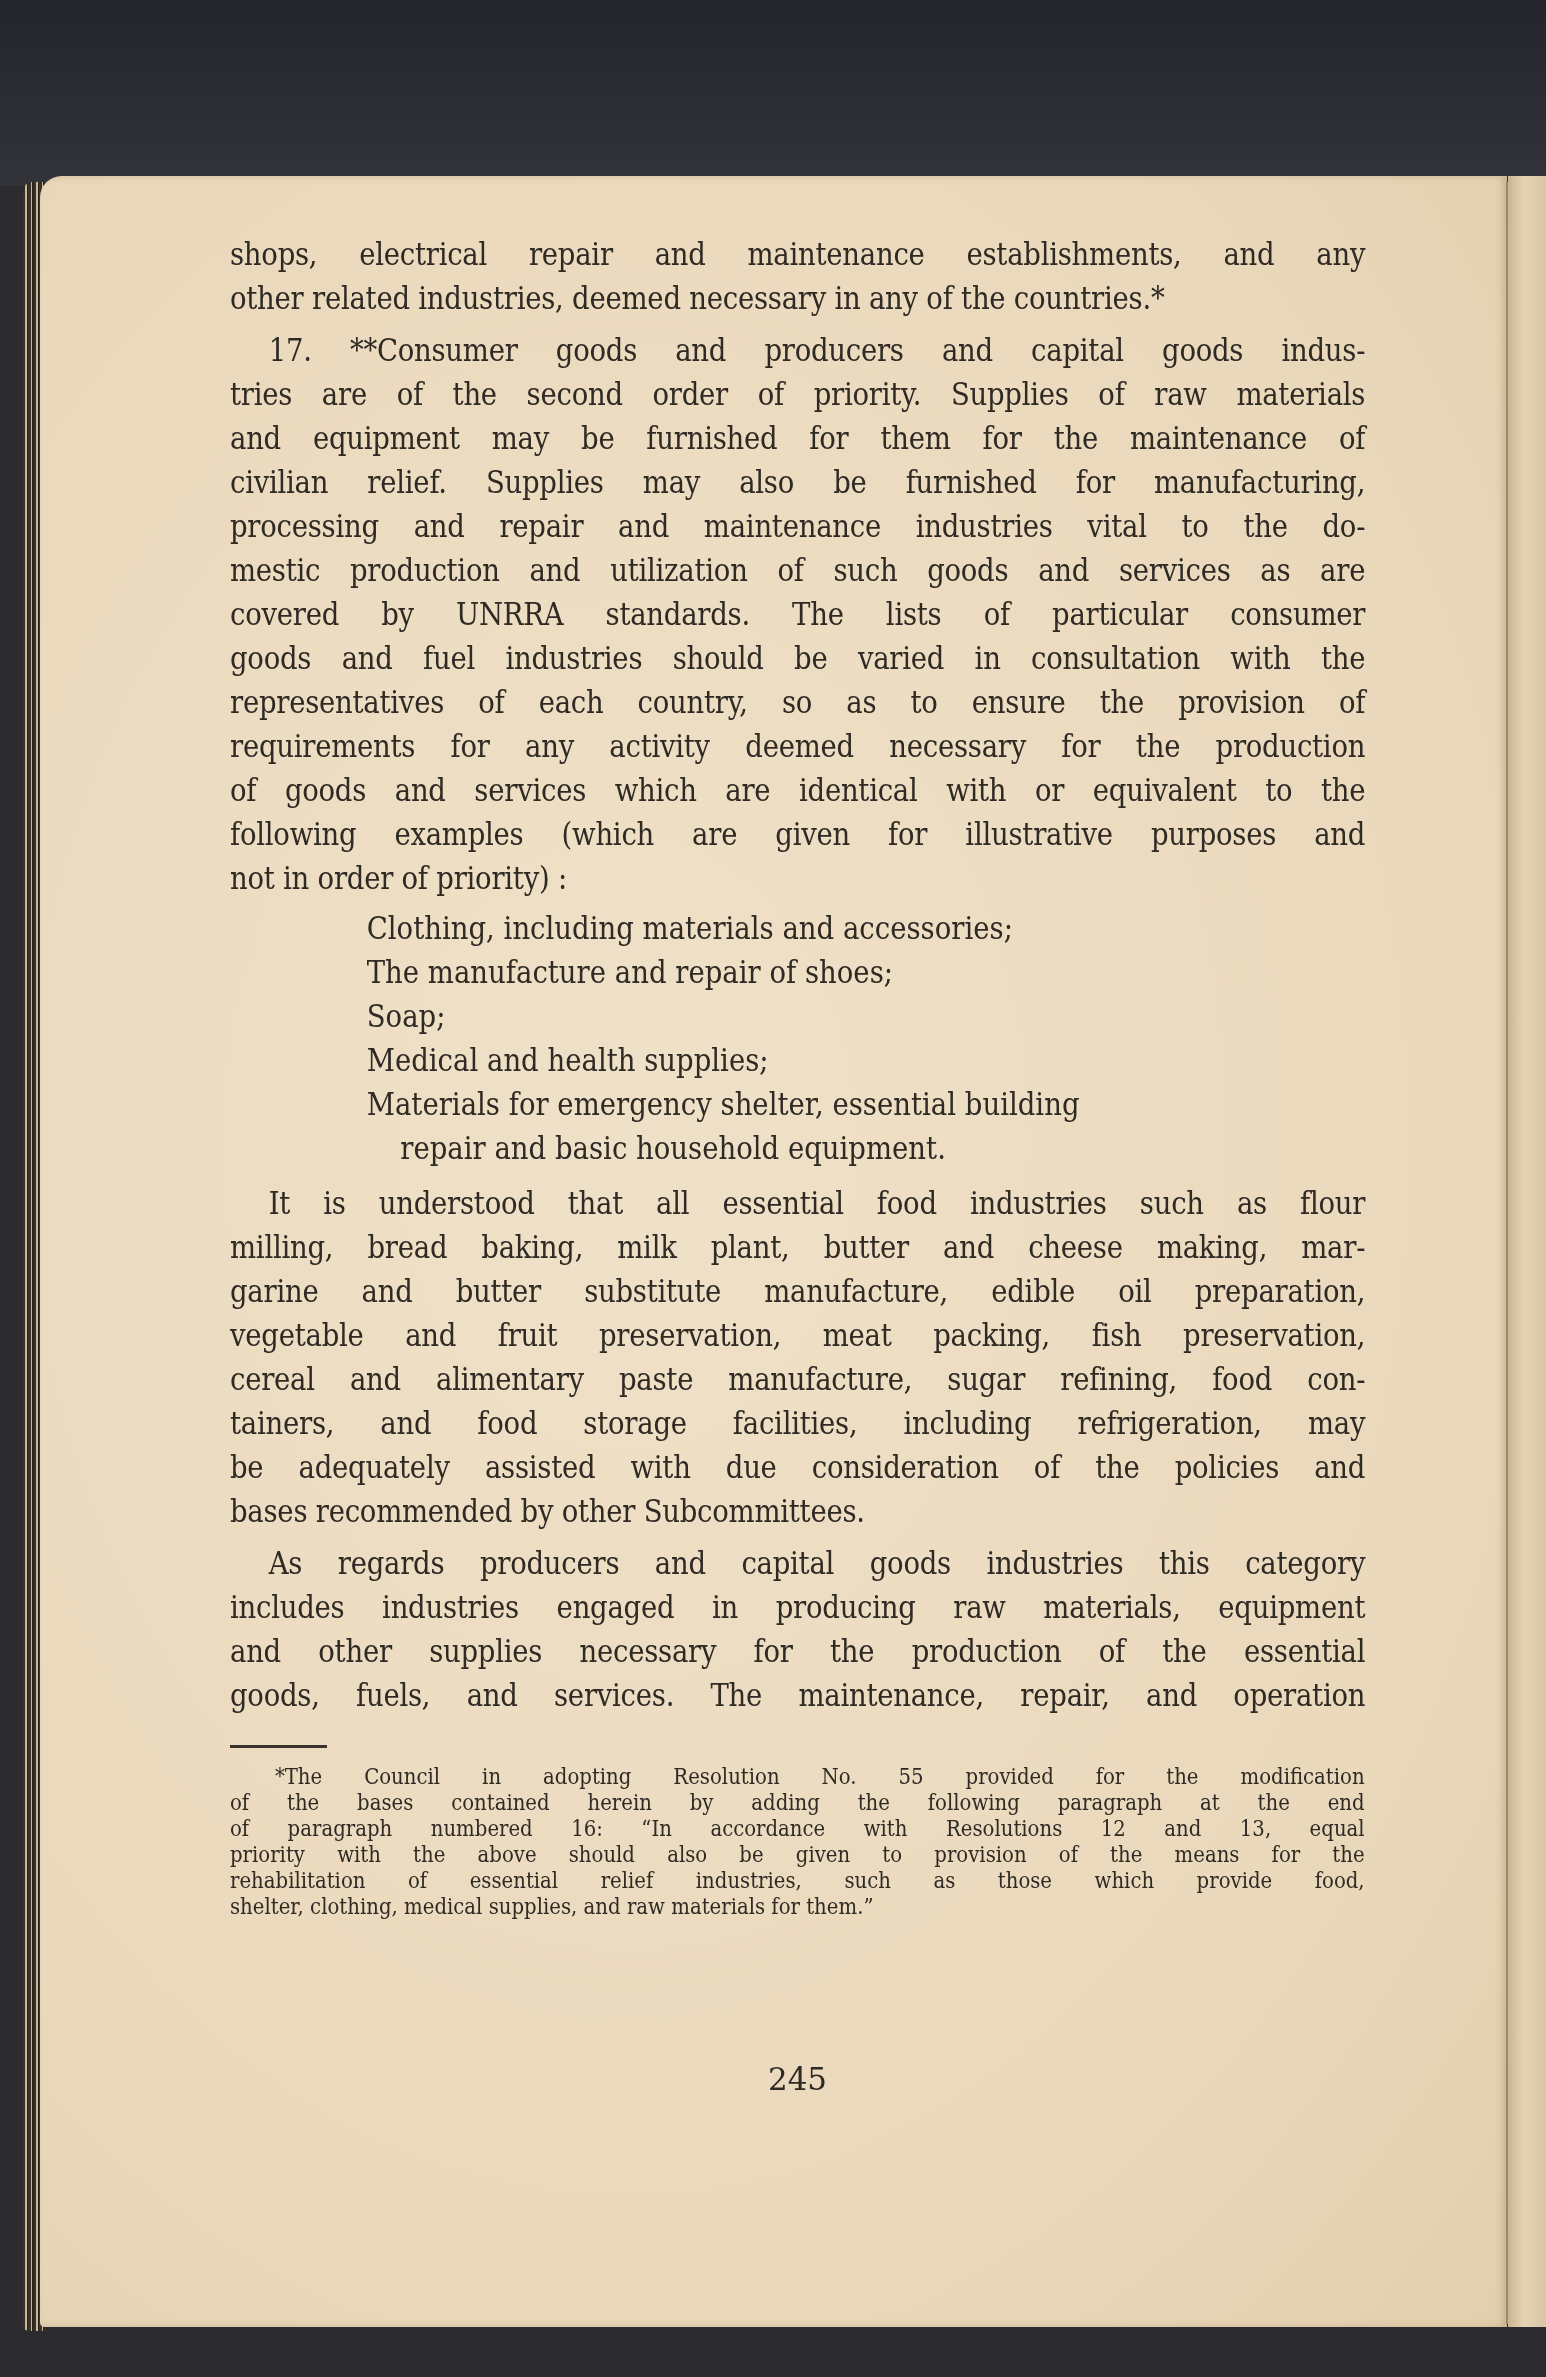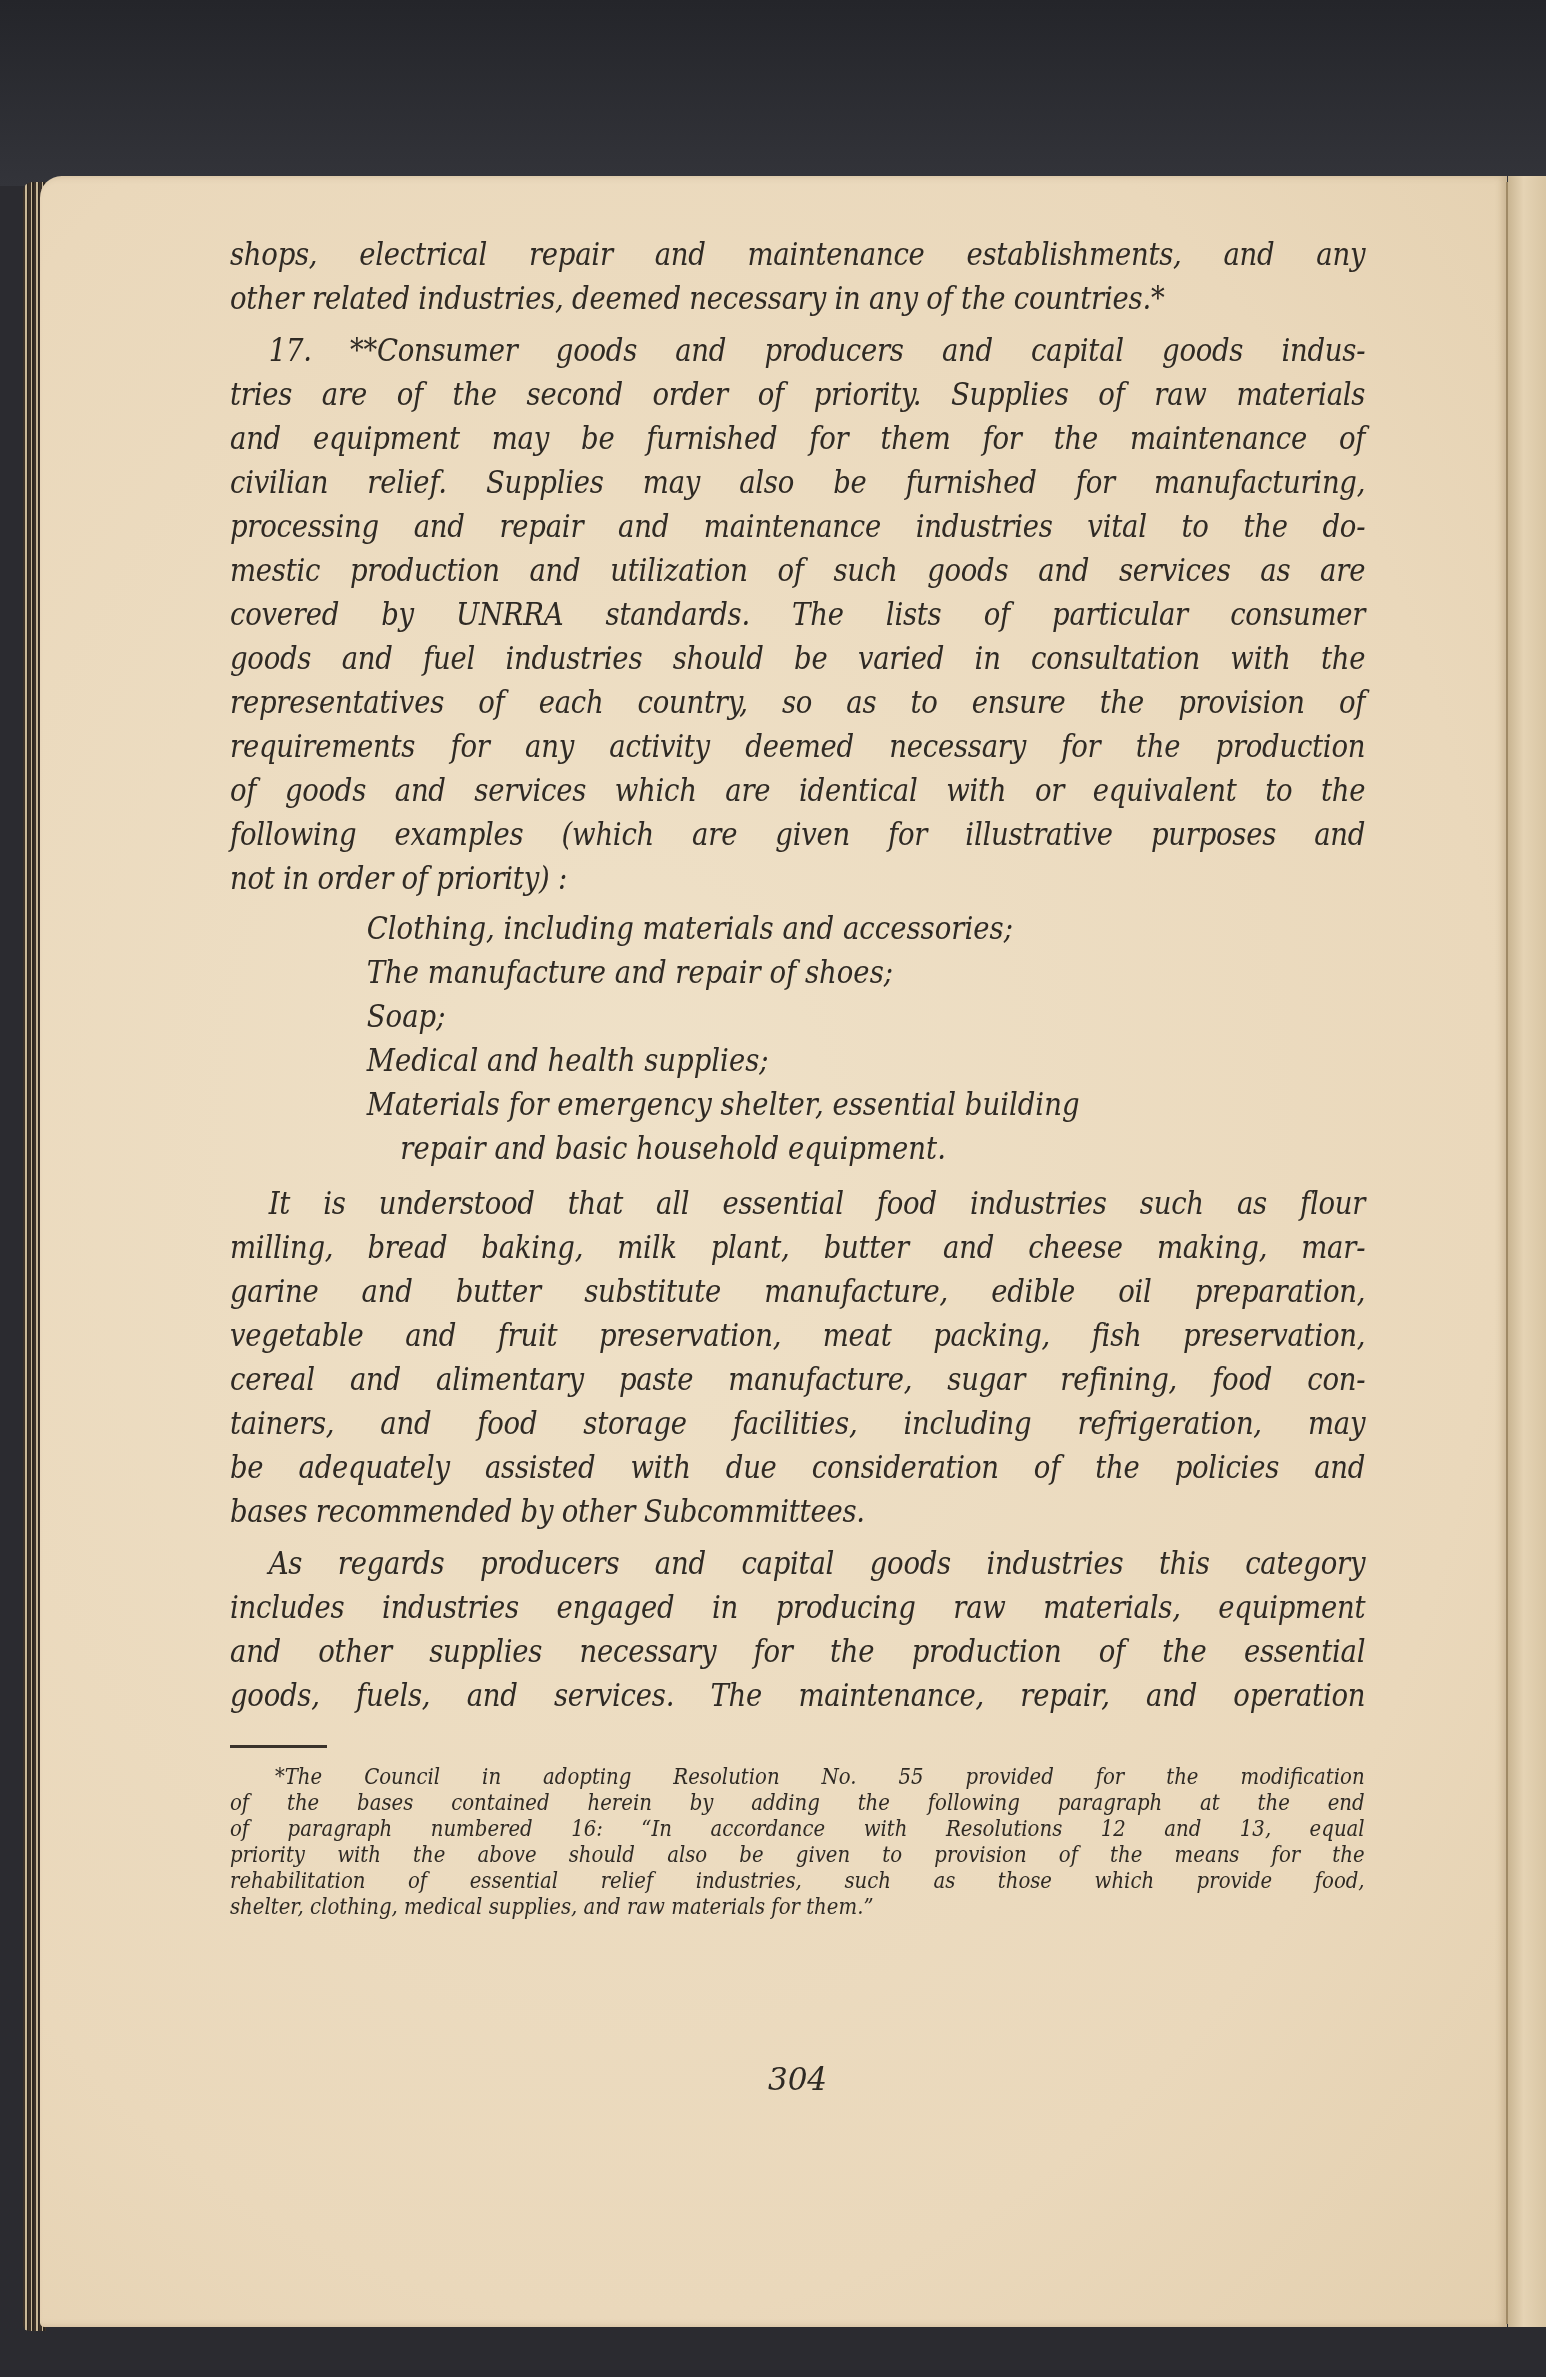--- a/index.html
+++ b/index.html
@@ -15,21 +15,21 @@
   .page {
     position:absolute; left:40px; top:176px; width:1467px; height:2151px;
     background:#ecdcc1;
     background-image: radial-gradient(ellipse at 40% 45%, #efe1c8 0%, #ead8bb 70%, #e3cfae 100%);
     border-radius:21.6px 0 0 4.6px;
     box-shadow: inset -4.6px 0 7.7px rgba(120,90,50,.25);
   }
   .gutter { position:absolute; left:1508px; top:176px; width:39px; height:2151px;
     background:linear-gradient(90deg,#c9b592,#e5d3b4 40%,#d8c5a3); }
   .gutter-line { position:absolute; left:1506px; top:182px; width:2.3px; height:2142px; background:#a08a66; }
-  .text-col { position:absolute; left:230px; top:232px; width:1135px; color:#2f2a24;font-style:italic; }
+  .text-col { position:absolute; left:230px; top:232px; width:1135px; color:#2f2a24; }
   .body-line {
     font-size:32px; line-height:44px; height:44px; white-space:nowrap;
     text-align:justify; text-align-last:justify; letter-spacing:-0.3px;
     font-family:"DejaVu Serif", serif; transform:scaleX(0.86); transform-origin:left;
     width:116.3%;
   }
   .body-line.last { text-align-last:left; }
   .indent { padding-left:45px; }
   .gap { height:7.7px; }
   .list { margin-top:6.2px; margin-bottom:11px; }
@@ -114,15 +114,15 @@
     <div class="fn-line">of the bases contained herein by adding the following paragraph at the end</div>
     <div class="fn-line">of paragraph numbered 16: “In accordance with Resolutions 12 and 13, equal</div>
     <div class="fn-line">priority with the above should also be given to provision of the means for the</div>
     <div class="fn-line">rehabilitation of essential relief industries, such as those which provide food,</div>
     <div class="fn-line last">shelter, clothing, medical supplies, and raw materials for them.”</div>
   </div>
 
   <div class="fn-gap"></div>
 
 
-  <div class="page-number">304</div>
+  <div class="page-number">245</div>
 </div>
 
 
 </body></html>

